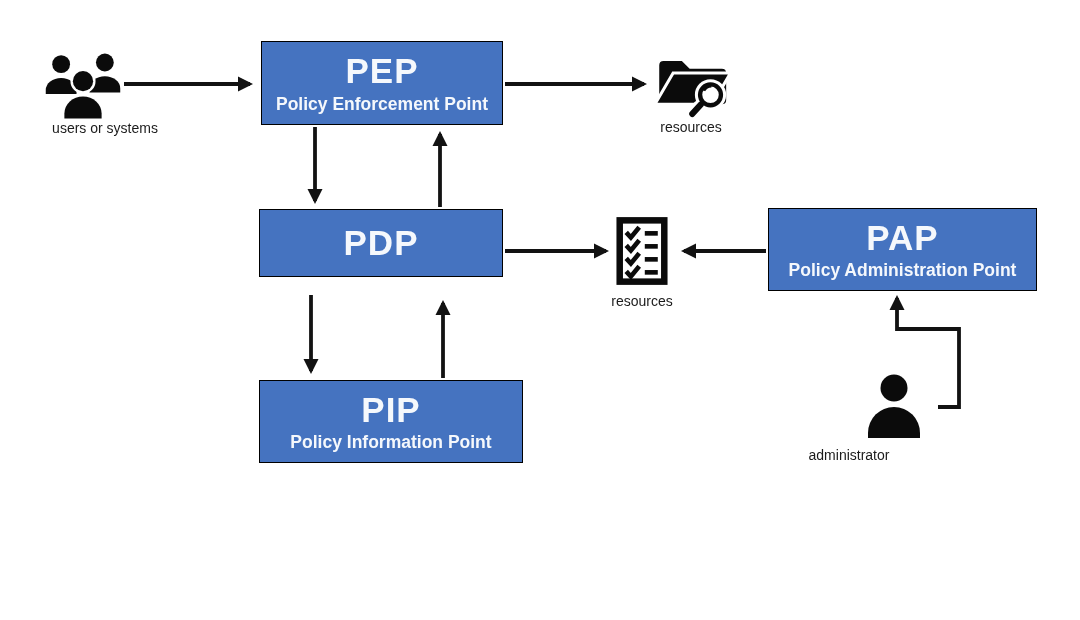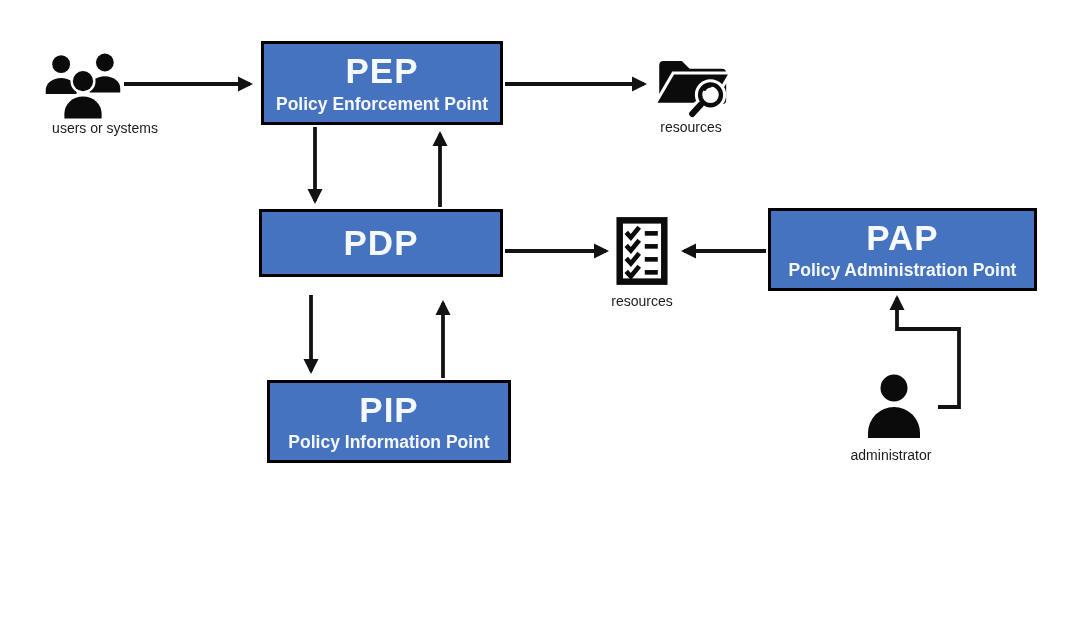--- a/index.html
+++ b/index.html
@@ -3,47 +3,47 @@
 <meta charset="utf-8">
 <style>
   html,body{margin:0;padding:0;background:#ffffff;}
   .canvas{
     position:relative;width:1080px;height:620px;background:#ffffff;
     font-family:"Liberation Sans",sans-serif;overflow:hidden;
   }
   .connectors{position:absolute;left:0;top:0;width:1080px;height:620px;}
 
   .node{
-    position:absolute;background:#4573c0;border:3px solid #000000;
+    position:absolute;background:#4573c0;border:1px solid #000000;
     color:#f5f8fc;display:flex;flex-direction:column;align-items:center;
     justify-content:center;text-align:center;box-sizing:border-box;
   }
   .node .abbr{font-size:35px;font-weight:600;line-height:1.15;letter-spacing:1px;}
   .node .sub{font-size:17.5px;font-weight:700;margin-top:2px;}
 
   .node-pep{left:261px;top:41px;width:242px;height:84px;}
   .node-pdp{left:259px;top:209px;width:244px;height:68px;}
-  .node-pip{left:259px;top:380px;width:244px;height:83px;margin-left:8px;}
+  .node-pip{left:259px;top:380px;width:264px;height:83px;}
   .node-pap{left:768px;top:208px;width:269px;height:83px;}
 
   .icon{position:absolute;}
   .icon svg{display:block;width:100%;height:100%;}
   .icon-users{left:44px;top:52px;width:78px;height:68px;}
   .icon-resources{left:652px;top:47px;width:84px;height:73px;}
   .icon-policies{left:616px;top:216px;width:52px;height:70px;}
   .icon-admin{left:862px;top:372px;width:64px;height:66px;}
 
   .caption{
     position:absolute;color:#1b1b1b;font-size:14px;text-align:center;
     white-space:nowrap;
   }
   .cap-users{left:19px;top:120px;width:172px;}
   .cap-resources{left:630px;top:119px;width:122px;}
   .cap-policies{left:592px;top:293px;width:100px;}
-  .cap-admin{left:821px;top:447px;width:140px;}
+  .cap-admin{left:779px;top:447px;width:140px;}
 </style>
 </head>
 <body>
 
 <div class="canvas">
 
   <svg class="connectors" viewBox="0 0 1080 620" xmlns="http://www.w3.org/2000/svg">
     <defs>
       <marker id="arw" viewBox="0 0 10 10" refX="8" refY="5" markerWidth="4" markerHeight="4" orient="auto-start-reverse">
         <path d="M0,0 L10,5 L0,10 z" fill="#121212"></path>

